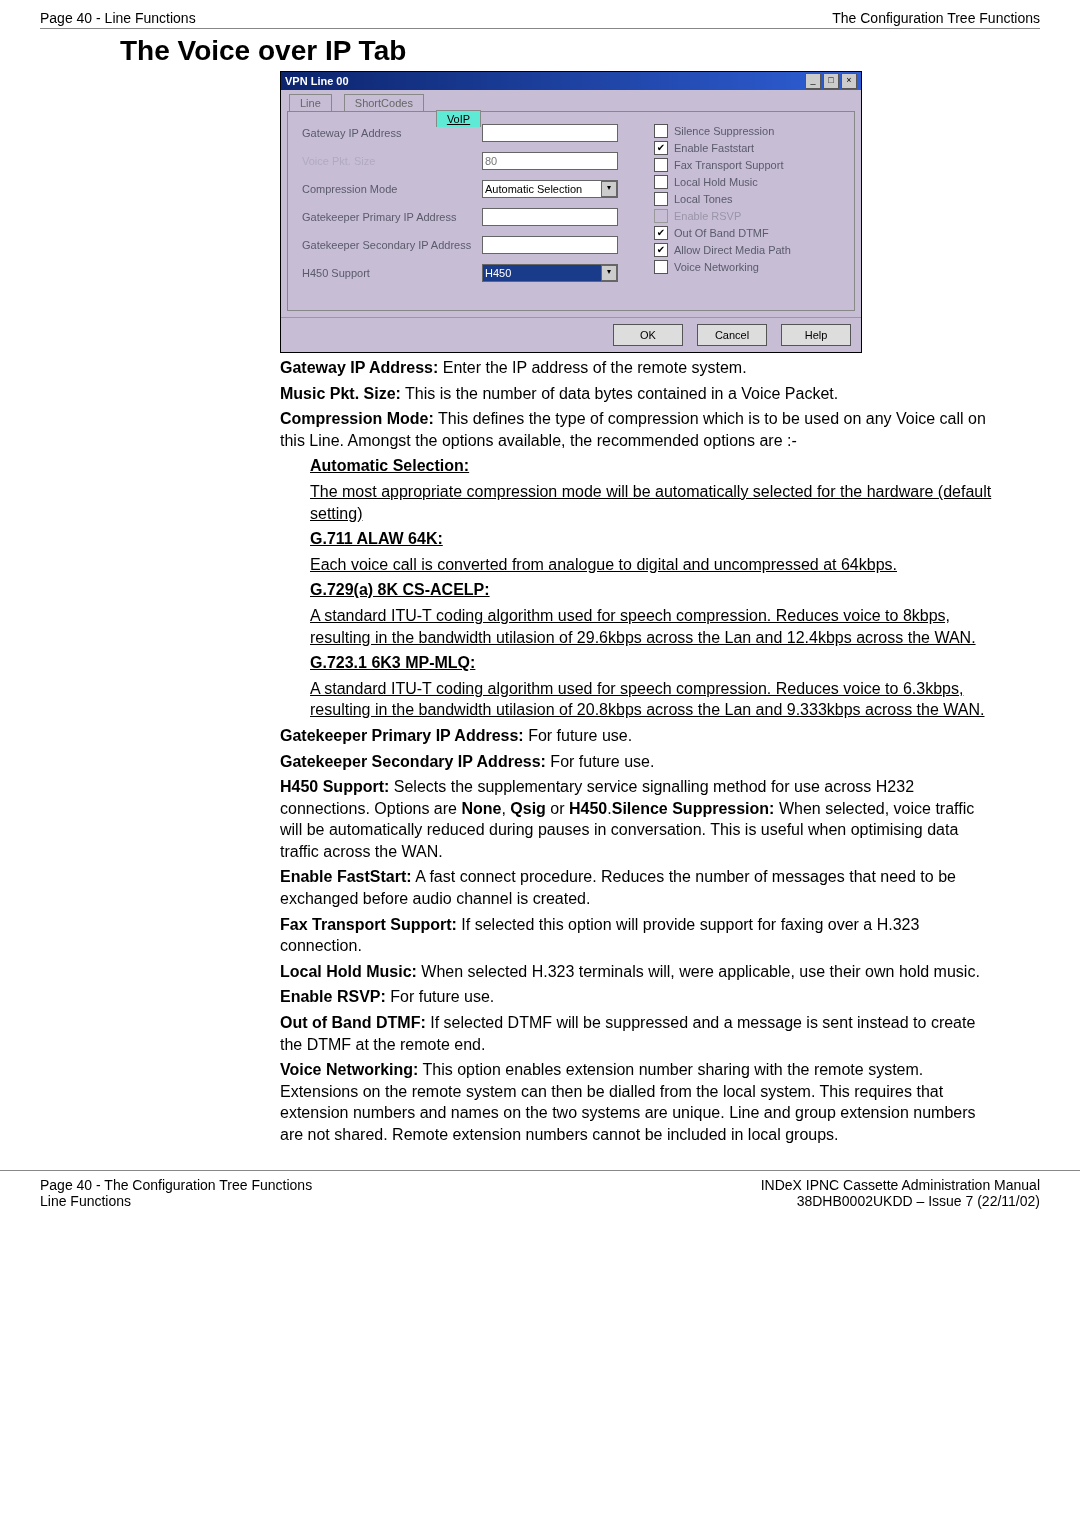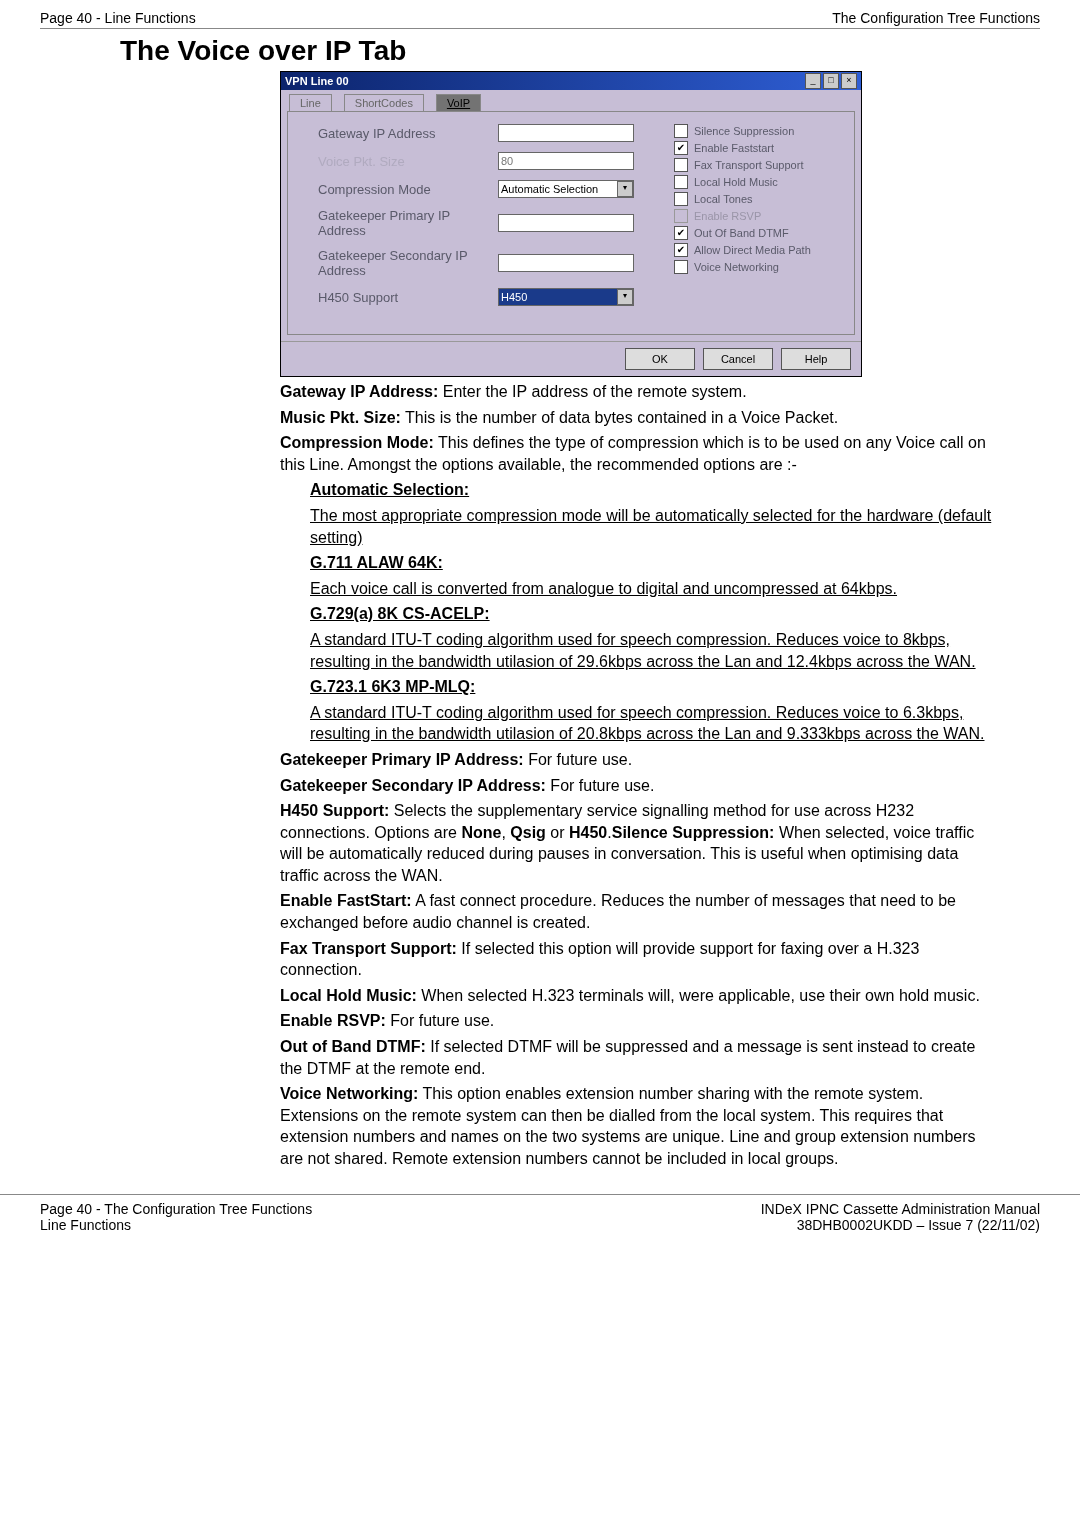--- a/index.html
+++ b/index.html
@@ -60,62 +60,61 @@
   .tab {
     border: 1px solid #888;
     border-bottom: none;
     padding: 2px 10px;
     background: #c7bed6;
     font-size: 11px;
     margin-right: 12px;
     color: #666;
   }
   .tab.active {
-    background: #737373;
+    background: #5eead4;
     color: #000;
     position: relative;
-    top: 0;
+    top: 16px;
     text-decoration: underline;
   }
   .tabpanel {
     border: 1px solid #888;
     margin: 0 6px 6px 6px;
     padding: 12px 14px 18px 14px;
     background: #c7bed6;
   }
   .form-row {
     display: flex;
     align-items: center;
     margin-bottom: 10px;
   }
   .form-label {
     width: 180px;
     color: #5a5a6a;
-    font-size: 13px;
-    margin-left: 16px;
+    font-size: 11px;
   }
   .form-input {
     width: 130px;
     height: 16px;
     border: 1px solid #666;
     background: #fff;
     font-size: 11px;
     padding: 0 2px;
   }
   .form-input.disabled { color: #777; }
   .combo-wrap { position: relative; display: inline-block; }
   .combo-arrow {
     position: absolute; right: 1px; top: 1px;
     width: 14px; height: 14px;
     background: #ccc; border: 1px solid #666;
     font-size: 8px; line-height: 12px; text-align: center;
   }
   .highlighted-input { background: #1a3a8a; color: #fff; }
   .right-checks {
-    margin-left: 40px;
+    margin-left: 32px;
     display: flex;
     flex-direction: column;
     gap: 1px;
   }
   .check-row {
     display: flex;
     align-items: center;
     gap: 6px;
     font-size: 11px;
     margin-bottom: 2px;
@@ -130,21 +129,21 @@
     line-height: 10px;
   }
   .check-box.disabled { background: #c7bed6; border-color: #999; }
   .check-label { color: #5a5a6a; }
   .check-label.dim { color: #9a95a8; }
   .btnbar {
     background: #c7bed6;
     border-top: 1px solid #999;
     display: flex;
     justify-content: flex-end;
-    gap: 8px;
+    gap: 14px;
     padding: 6px 10px;
   }
   .dlgbtn {
     width: 70px; height: 22px;
     border: 1px solid #555;
     background: #ddd;
     font-size: 11px;
   }
   .body-text {
     margin-left: 240px;

